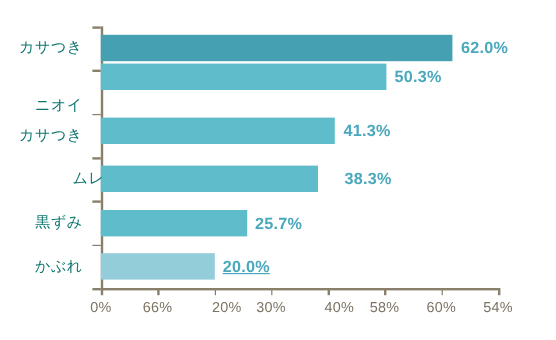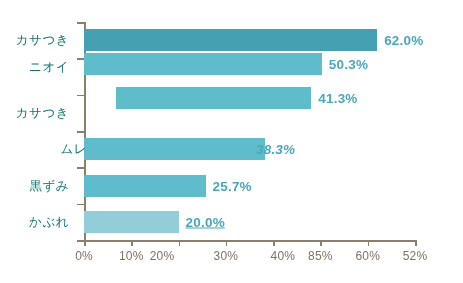--- a/index.html
+++ b/index.html
@@ -116,59 +116,59 @@
     </div>
   <div id="bars">
       <div class="bar-row" style="top: 29.1667px; width: 344px;">
         <div class="bar" style="width: 293.171px; background: rgb(69, 160, 178);"></div>
         <span class="bar-value" style="left: 300.171px;">62.0%</span>
       </div>
       <div class="bar-row" style="top: 53px; width: 227px;">
         <div class="bar" style="width: 237.847px; background: rgb(95, 189, 203);"></div>
         <span class="bar-value" style="left: 244.847px;">50.3%</span>
       </div>
-      <div class="bar-row" style="top: 87px; width: 173px; margin-left: 32px;">
+      <div class="bar-row" style="top: 98px; width: 173px;">
         <div class="bar" style="width: 195.29px; background: rgb(95, 189, 203);"></div>
         <span class="bar-value" style="left: 202.29px;">41.3%</span>
       </div>
       <div class="bar-row" style="top: 138.167px; width: 181.104px;">
         <div class="bar" style="width: 181.104px; background: rgb(95, 189, 203);"></div>
-        <span class="bar-value" style="left: 172px; font-style: italic;">38.3%</span>
+        <span class="bar-value" style="left: 203px;">38.3%</span>
       </div>
       <div class="bar-row" style="top: 174.5px; width: 111px;">
         <div class="bar" style="width: 121.524px; background: rgb(95, 189, 203);"></div>
         <span class="bar-value" style="left: 128.524px;">25.7%</span>
       </div>
       <div class="bar-row" style="top: 210.833px; width: 94.5714px;">
         <div class="bar" style="width: 94.5714px; background: rgb(146, 205, 217);"></div>
         <span class="bar-value" style="left: 101.571px; text-decoration: underline;">20.0%</span>
       </div>
     </div>
   <div id="cat-labels">
       <div class="cat-label-box" style="top: 40.1667px; padding-right: 8px; box-sizing: border-box;">カサつき</div>
-      <div class="cat-label-box" style="top: 67px; padding-right: 8px; box-sizing: border-box;">ニオイ</div>
+      <div class="cat-label-box" style="top: 88px; padding-right: 8px; box-sizing: border-box;">ニオイ</div>
       <div class="cat-label-box" style="top: 112.833px; padding-right: 8px; box-sizing: border-box;">カサつき</div>
       <div class="cat-label-box" style="top: 149.167px; padding-right: 8px; box-sizing: border-box; margin-left: 18px;">ムレ</div>
       <div class="cat-label-box" style="top: 185.5px; padding-right: 8px; box-sizing: border-box;">黒ずみ</div>
       <div class="cat-label-box" style="top: 221.833px; padding-right: 8px; box-sizing: border-box;">かぶれ</div>
     </div>
   <div id="x-ticks">
       <div class="x-tick" style="left: 84px;"></div>
       <div class="x-tick" style="left: 131.286px;"></div>
       <div class="x-tick" style="left: 178.571px;"></div>
       <div class="x-tick" style="left: 225.857px;"></div>
       <div class="x-tick" style="left: 273.143px;"></div>
       <div class="x-tick" style="left: 320.429px;"></div>
       <div class="x-tick" style="left: 367.714px;"></div>
       <div class="x-tick" style="left: 415px;"></div>
     </div>
   <div id="x-tick-labels">
       <div class="x-tick-label" style="left: 84px;">0%</div>
-      <div class="x-tick-label" style="left: 131.286px;">10%</div>
-      <div class="x-tick-label" style="left: 162px;">20%</div>
+      <div class="x-tick-label" style="left: 131.286px;">66%</div>
+      <div class="x-tick-label" style="left: 189px;">20%</div>
       <div class="x-tick-label" style="left: 225.857px;">30%</div>
       <div class="x-tick-label" style="left: 273.143px; text-align: right;">40%</div>
-      <div class="x-tick-label" style="left: 320.429px;">85%</div>
+      <div class="x-tick-label" style="left: 320.429px;">58%</div>
       <div class="x-tick-label" style="left: 367.714px;">60%</div>
-      <div class="x-tick-label" style="left: 415px;">52%</div>
+      <div class="x-tick-label" style="left: 415px;">54%</div>
     </div>
 
 </div>
 
 </body></html>

